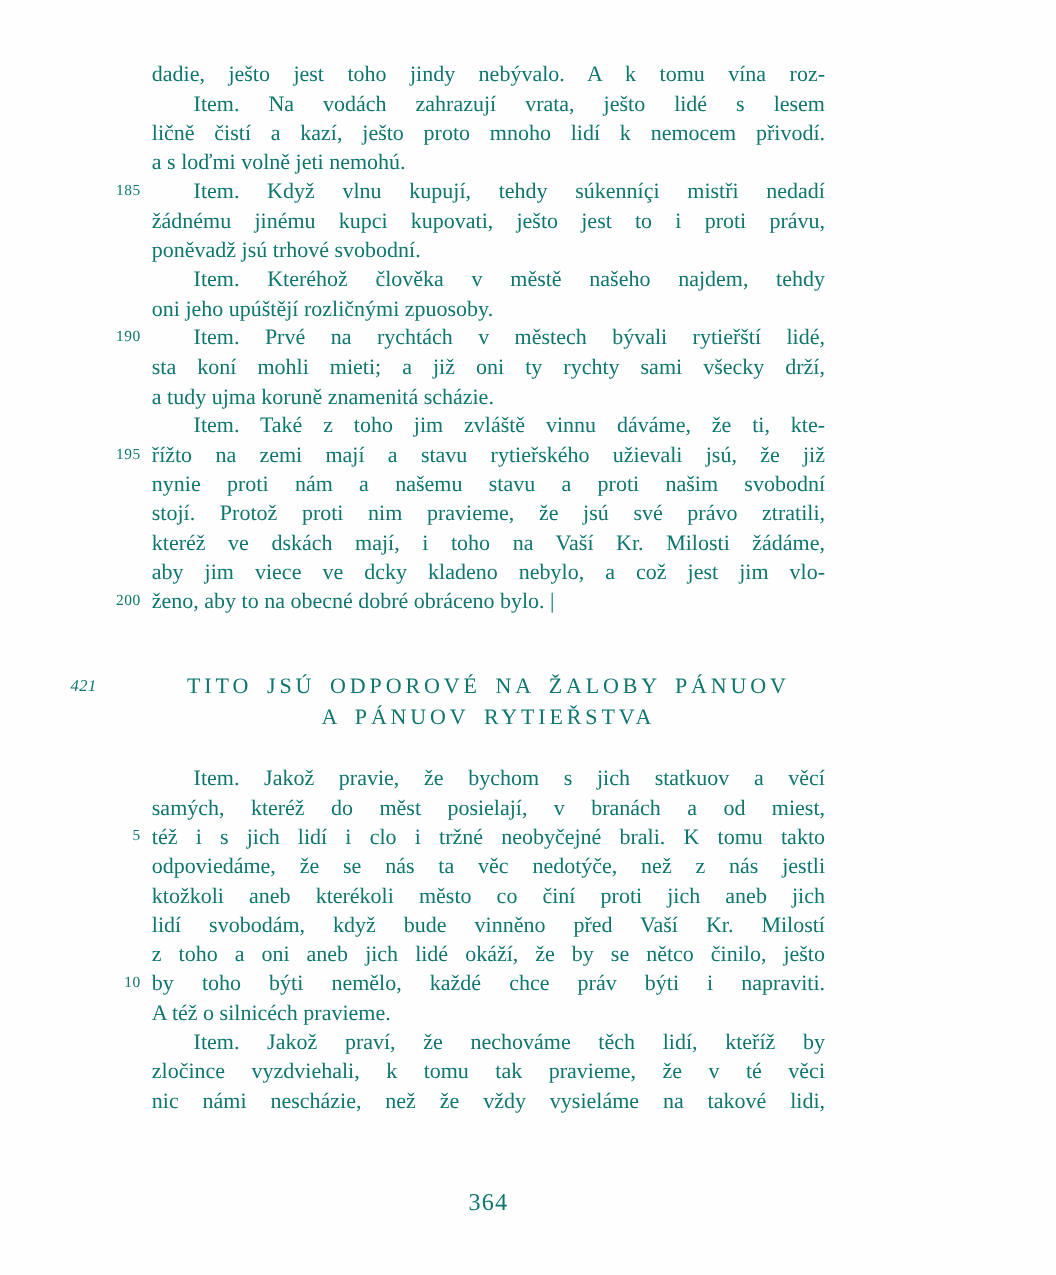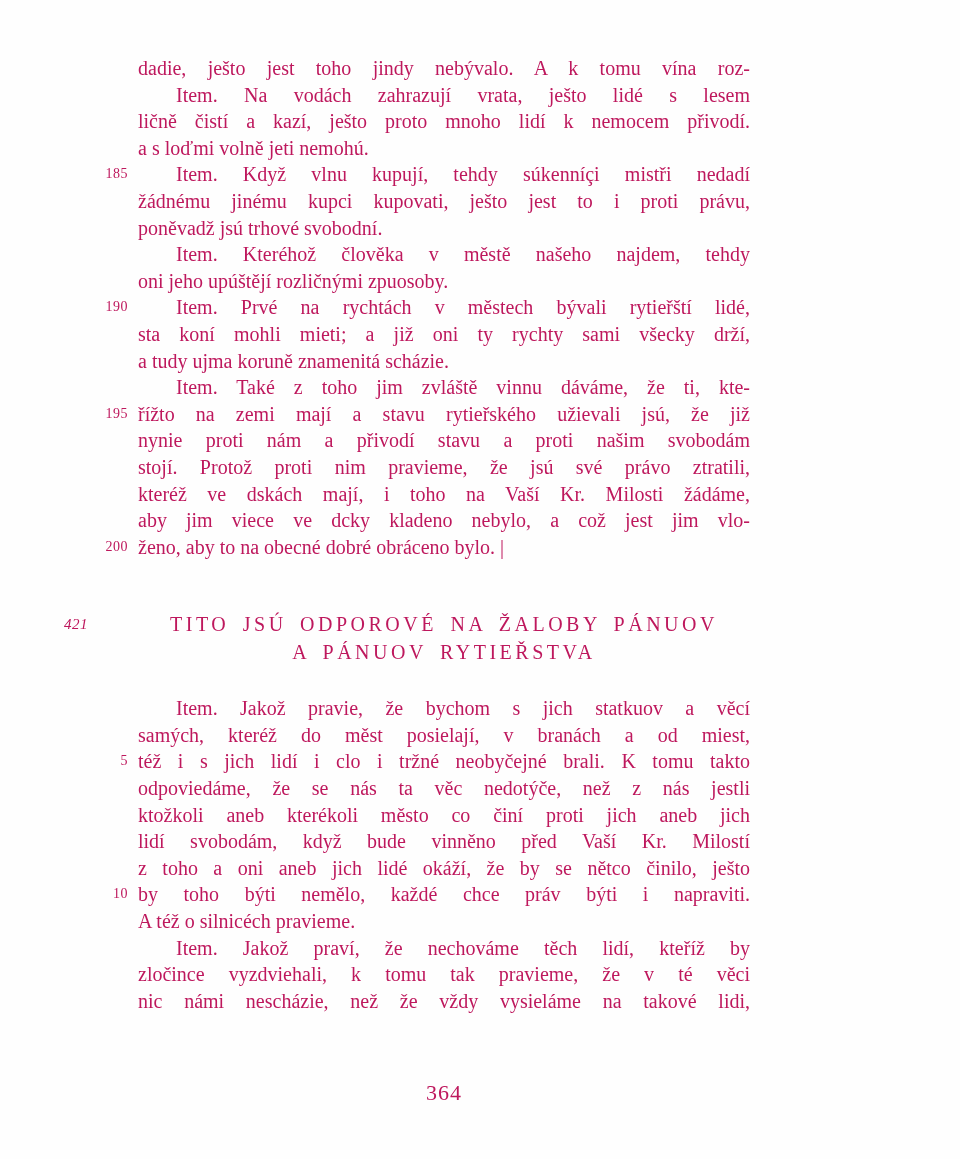--- a/index.html
+++ b/index.html
@@ -5,21 +5,21 @@
   html, body {
     margin: 0;
     padding: 0;
     background: #e8e8e8;
   }
   .page {
     position: relative;
     width: 960px;
     height: 1159px;
     background: #fefefe;
-    color: #be185d;
+    color: #0f766e;
     font-family: "Liberation Serif", "DejaVu Serif", serif;
     overflow: hidden;
     margin: 0 auto;
   }
   #page-content {
     position: absolute;
     top: 55px;
     left: 0;
     width: 960px;
   }
@@ -140,21 +140,21 @@
           <span class="txt">a tudy ujma koruně znamenitá scházie.</span>
         </div>
         <div class="line justify indent">
           <span class="txt">Item. Také z toho jim zvláště vinnu dáváme, že ti, kte-</span>
         </div>
         <div class="line justify">
           <span class="num">195</span>
           <span class="txt">řížto na zemi mají a stavu rytieřského užievali jsú, že již</span>
         </div>
         <div class="line justify">
-          <span class="txt">nynie proti nám a přivodí stavu a proti našim svobodám</span>
+          <span class="txt">nynie proti nám a našemu stavu a proti našim svobodní</span>
         </div>
         <div class="line justify">
           <span class="txt">stojí. Protož proti nim pravieme, že jsú své právo ztratili,</span>
         </div>
         <div class="line justify">
           <span class="txt">kteréž ve dskách mají, i toho na Vaší Kr. Milosti žádáme,</span>
         </div>
         <div class="line justify">
           <span class="txt">aby jim viece ve dcky kladeno nebylo, a což jest jim vlo-</span>
         </div>

